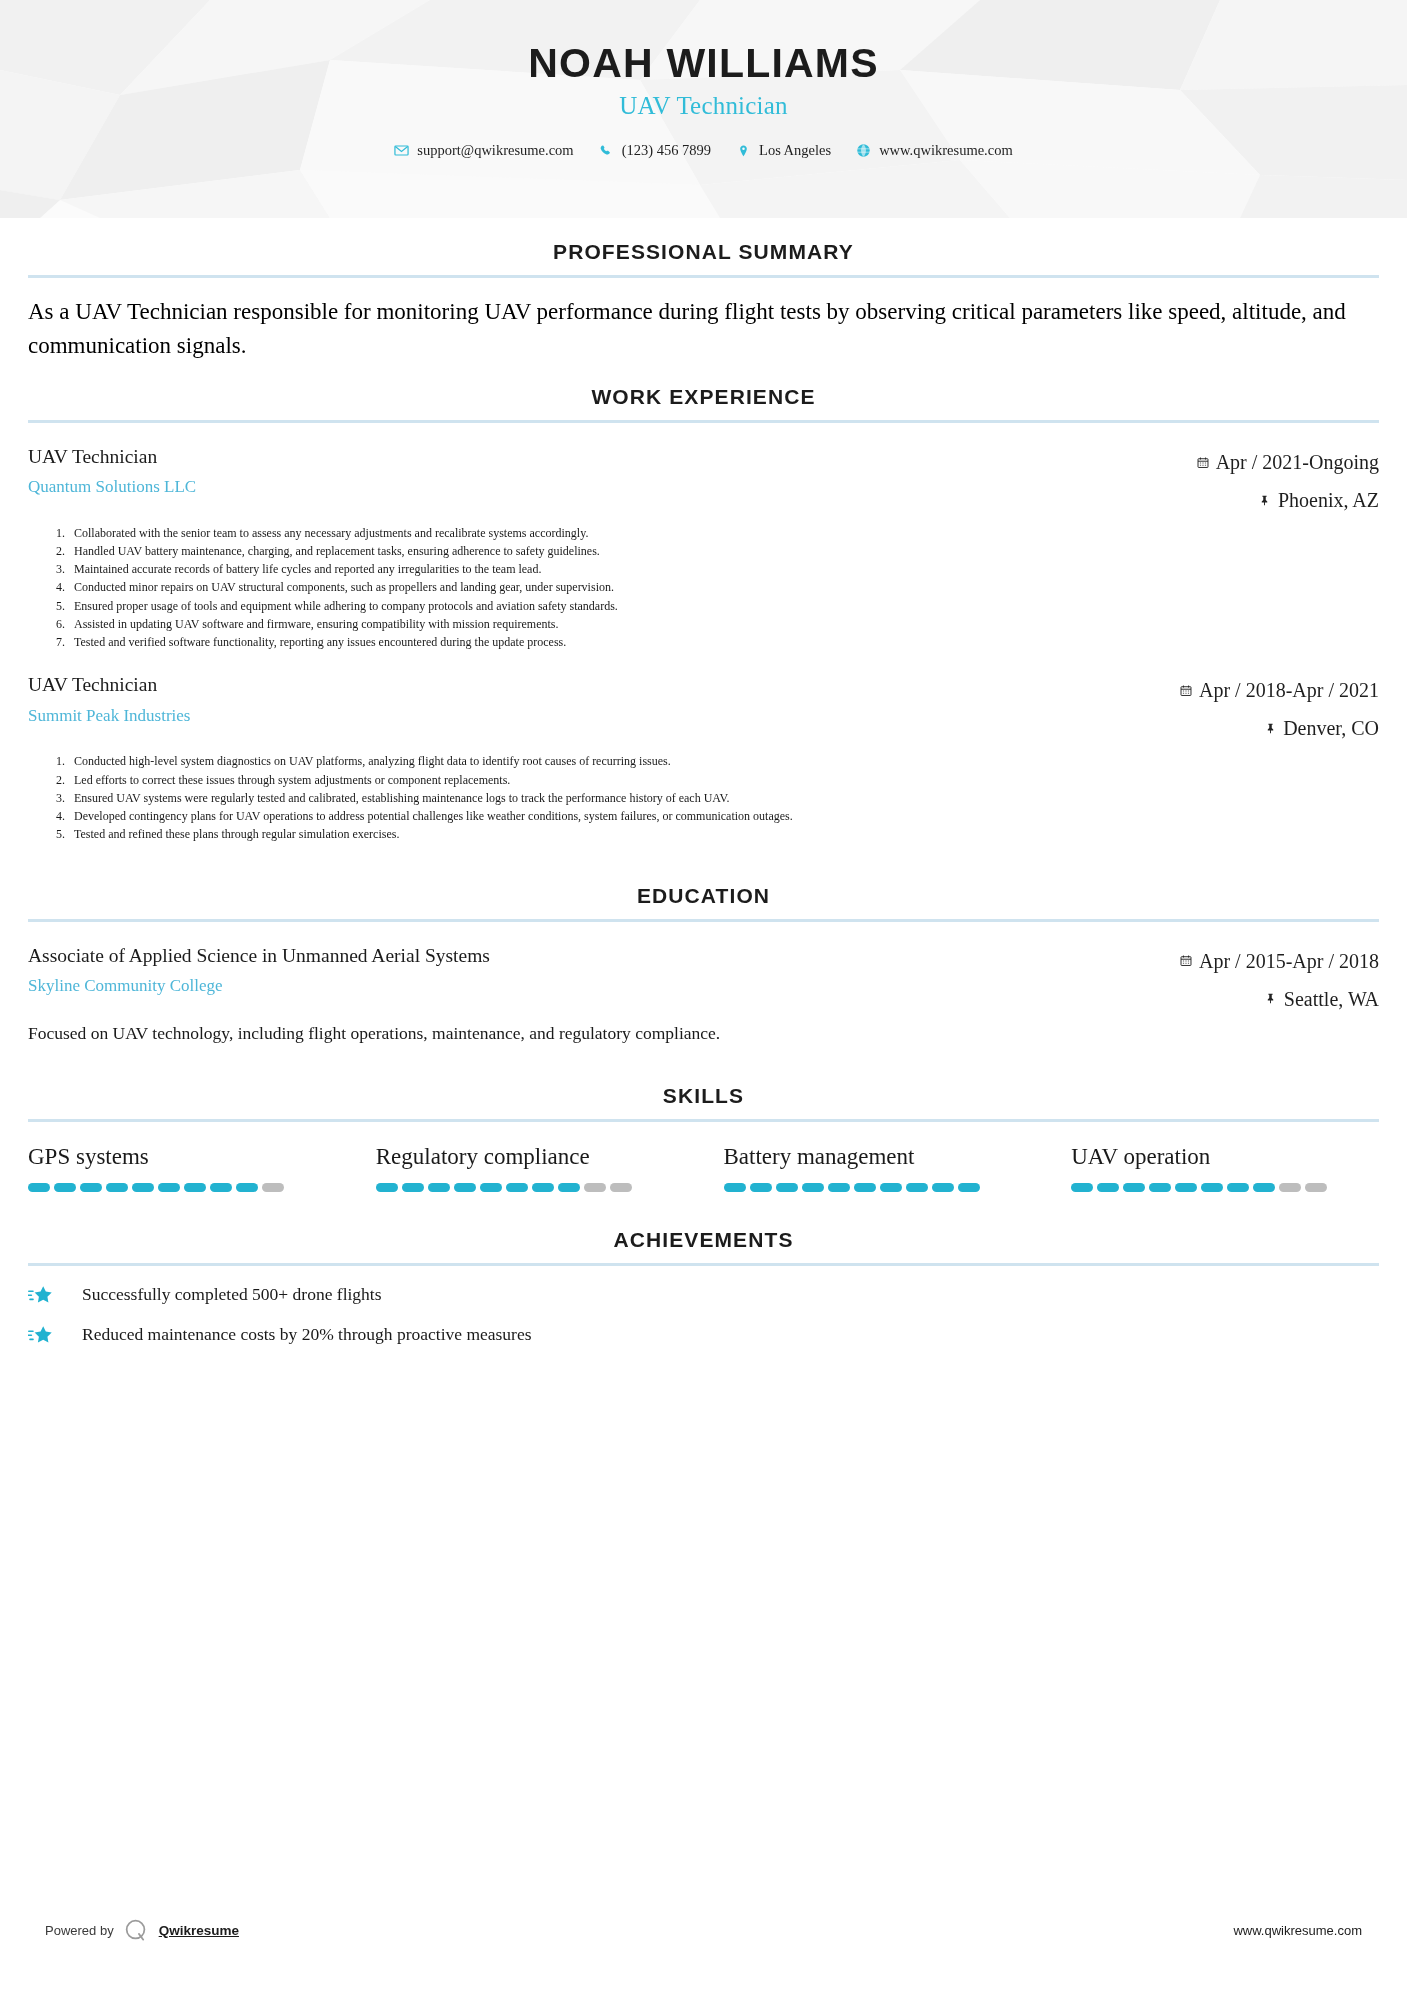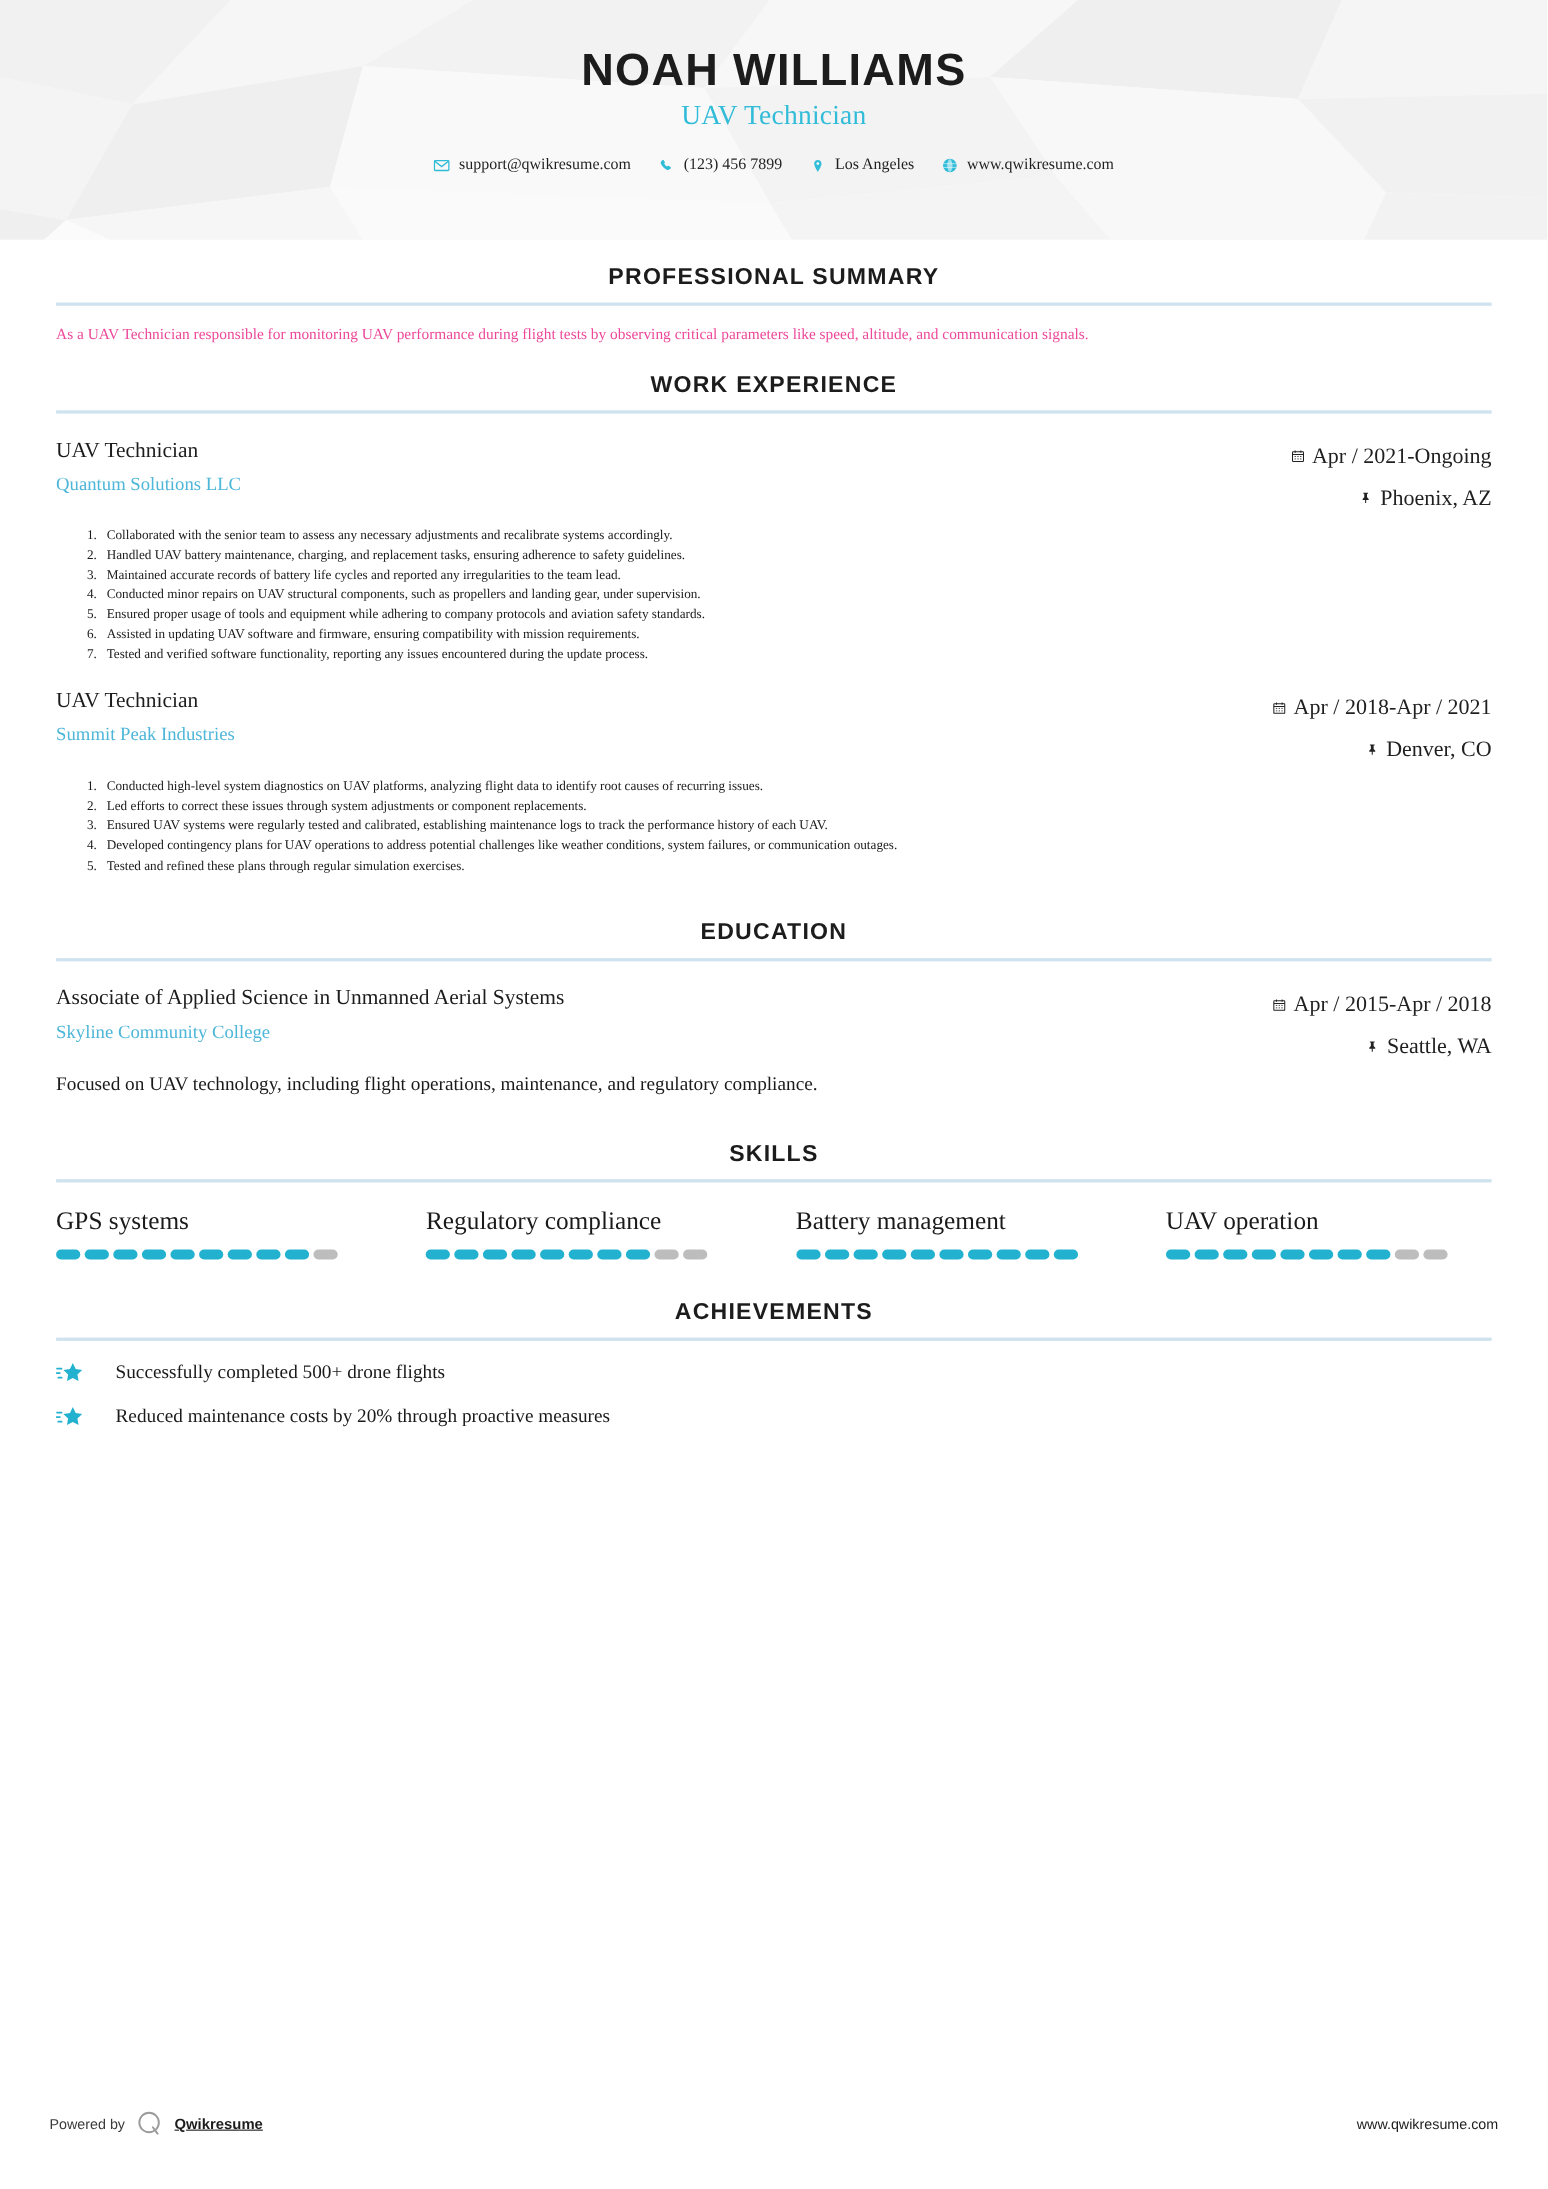--- a/index.html
+++ b/index.html
@@ -50,42 +50,42 @@
     gap: 9px;
     font-size: 14.5px;
     color: #1f1f1f;
   }
   .contact-item { display: flex; align-items: center; gap: 8px; margin-right: 16px; justify-content: center; }
   .contact-item:last-child { margin-right: 0; }
   .c-ico { display: inline-flex; align-items: center; justify-content: center; width: 15px; height: 15px; color: #31bcd8; }
   .c-ico svg { display: block; }
 
   
-  .page { padding: 0 51px; }
+  .page { padding: 0 28px; }
 
   .section-title {
     font-family: "Liberation Sans", sans-serif;
     font-size: 21px;
     font-weight: bold;
     letter-spacing: 1.1px;
     text-align: center;
     color: #1c1c1c;
     margin-top: 22px;
   }
   .rule {
     height: 3px;
     background: #cfe3ef;
     margin-top: 11px;
   }
 
   .summary-text {
-    font-size: 14px;
+    font-size: 23px;
     line-height: 1.48;
     margin-top: 17px;
-    color: #ec4899;
+    color: #000000;
   }
 
   
   .entry { margin-top: 22px; }
   .entry-head {
     display: flex;
     justify-content: space-between;
     align-items: flex-start;
   }
   .entry-left { flex: 1 1 auto; }

